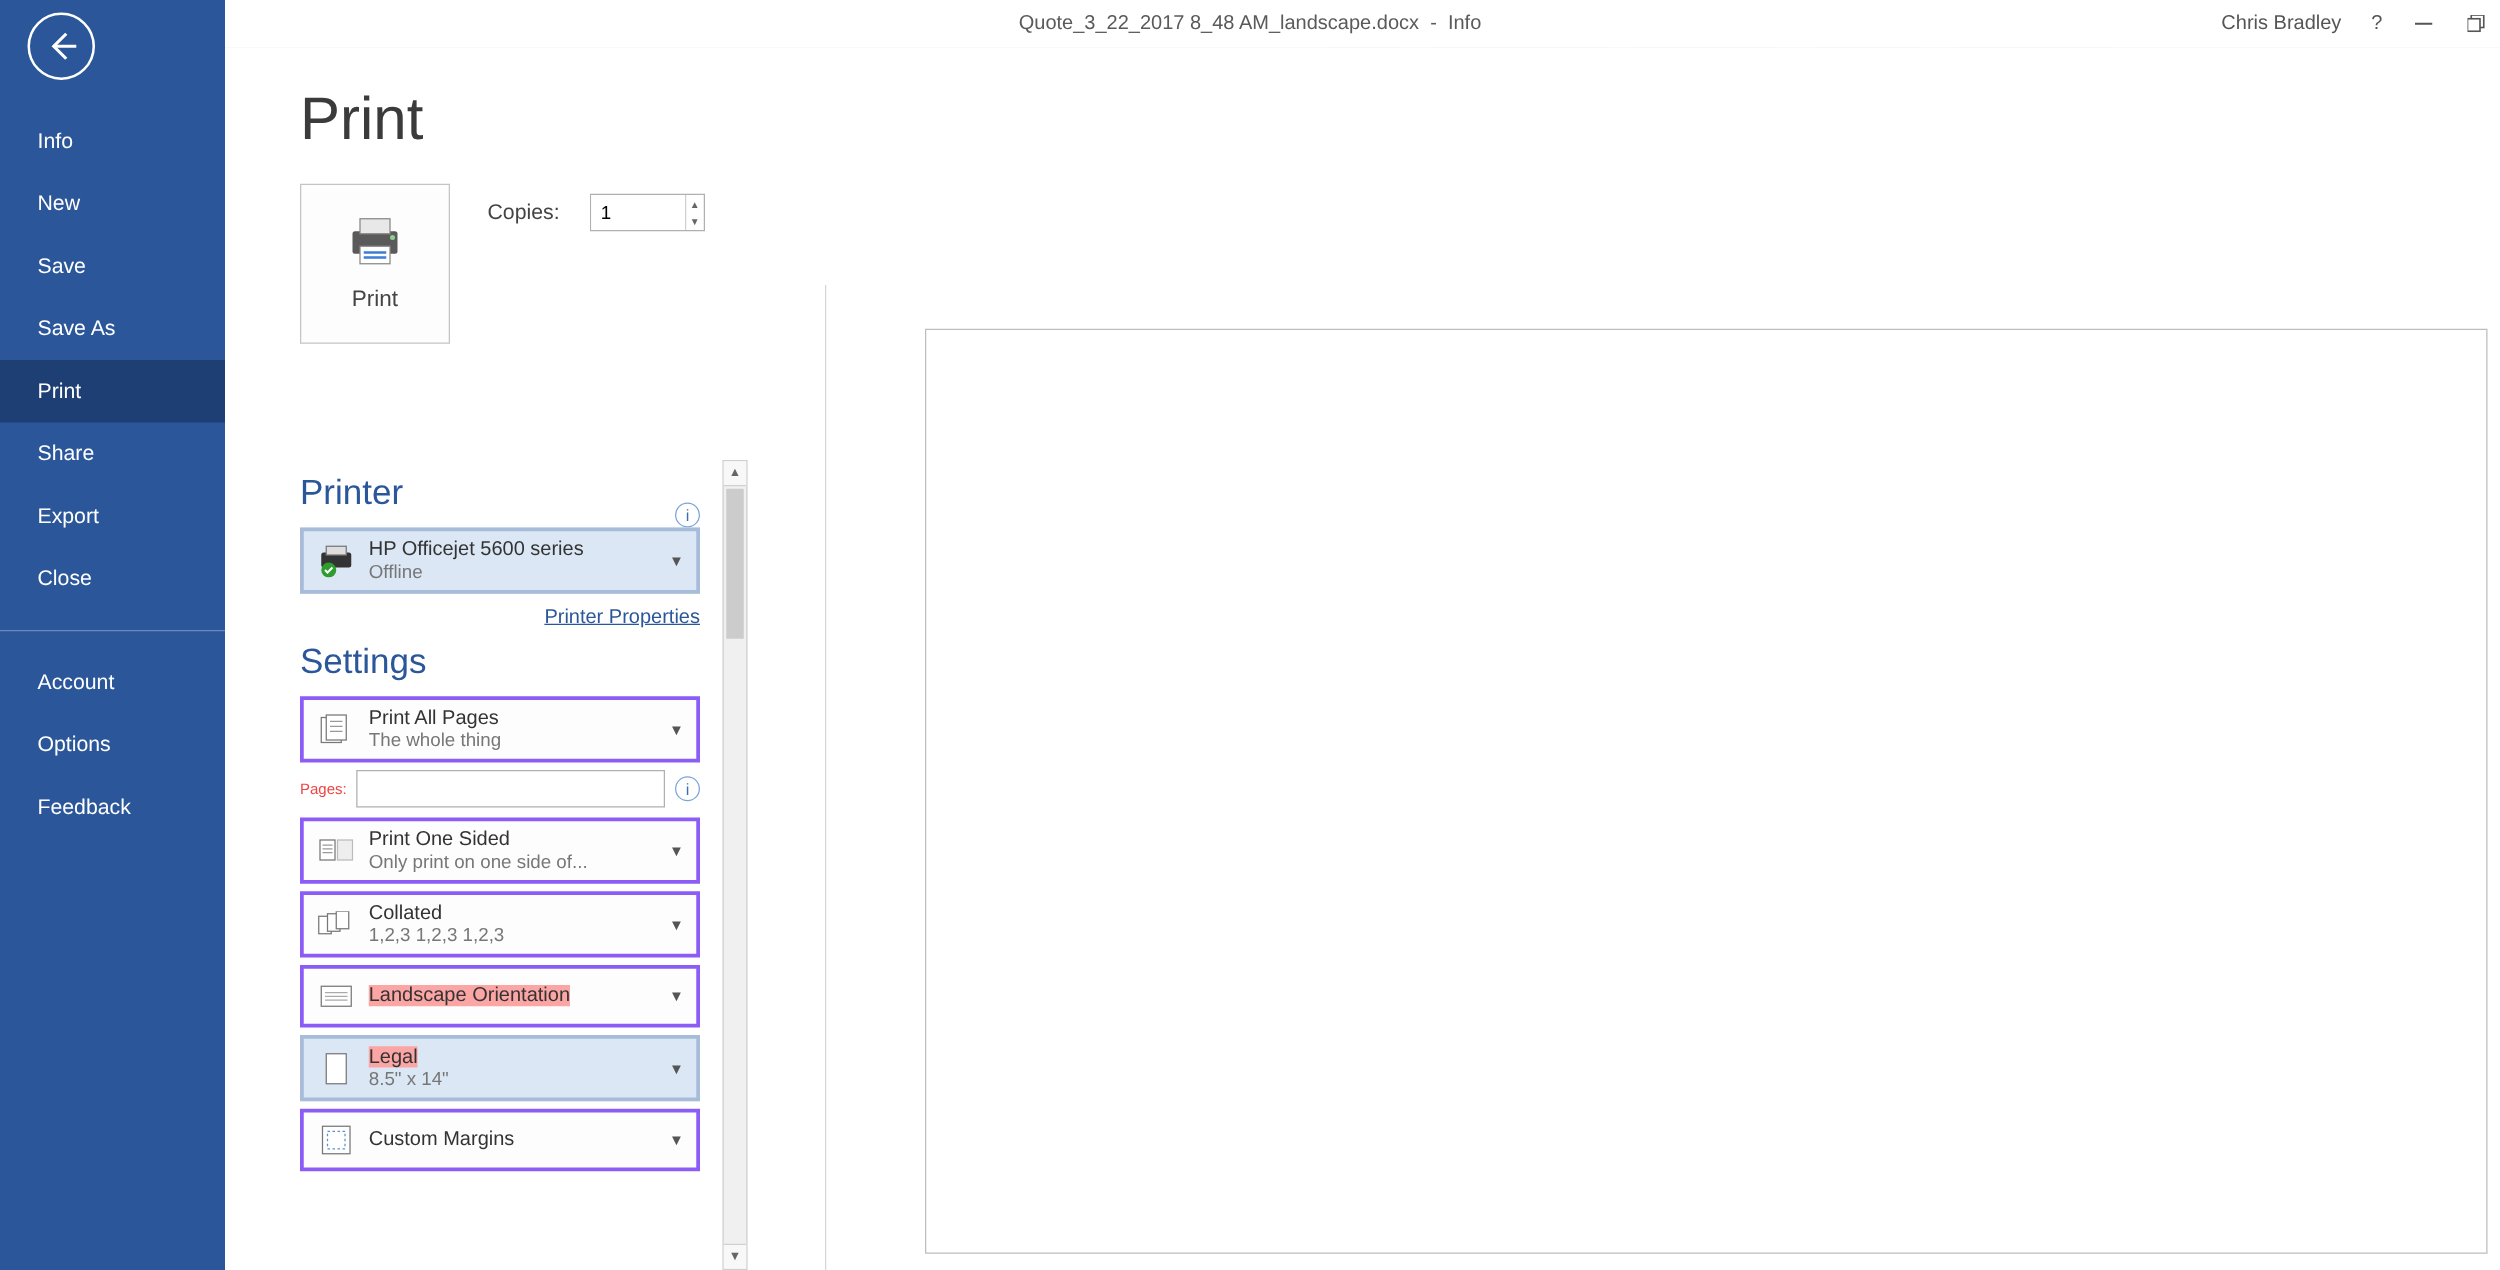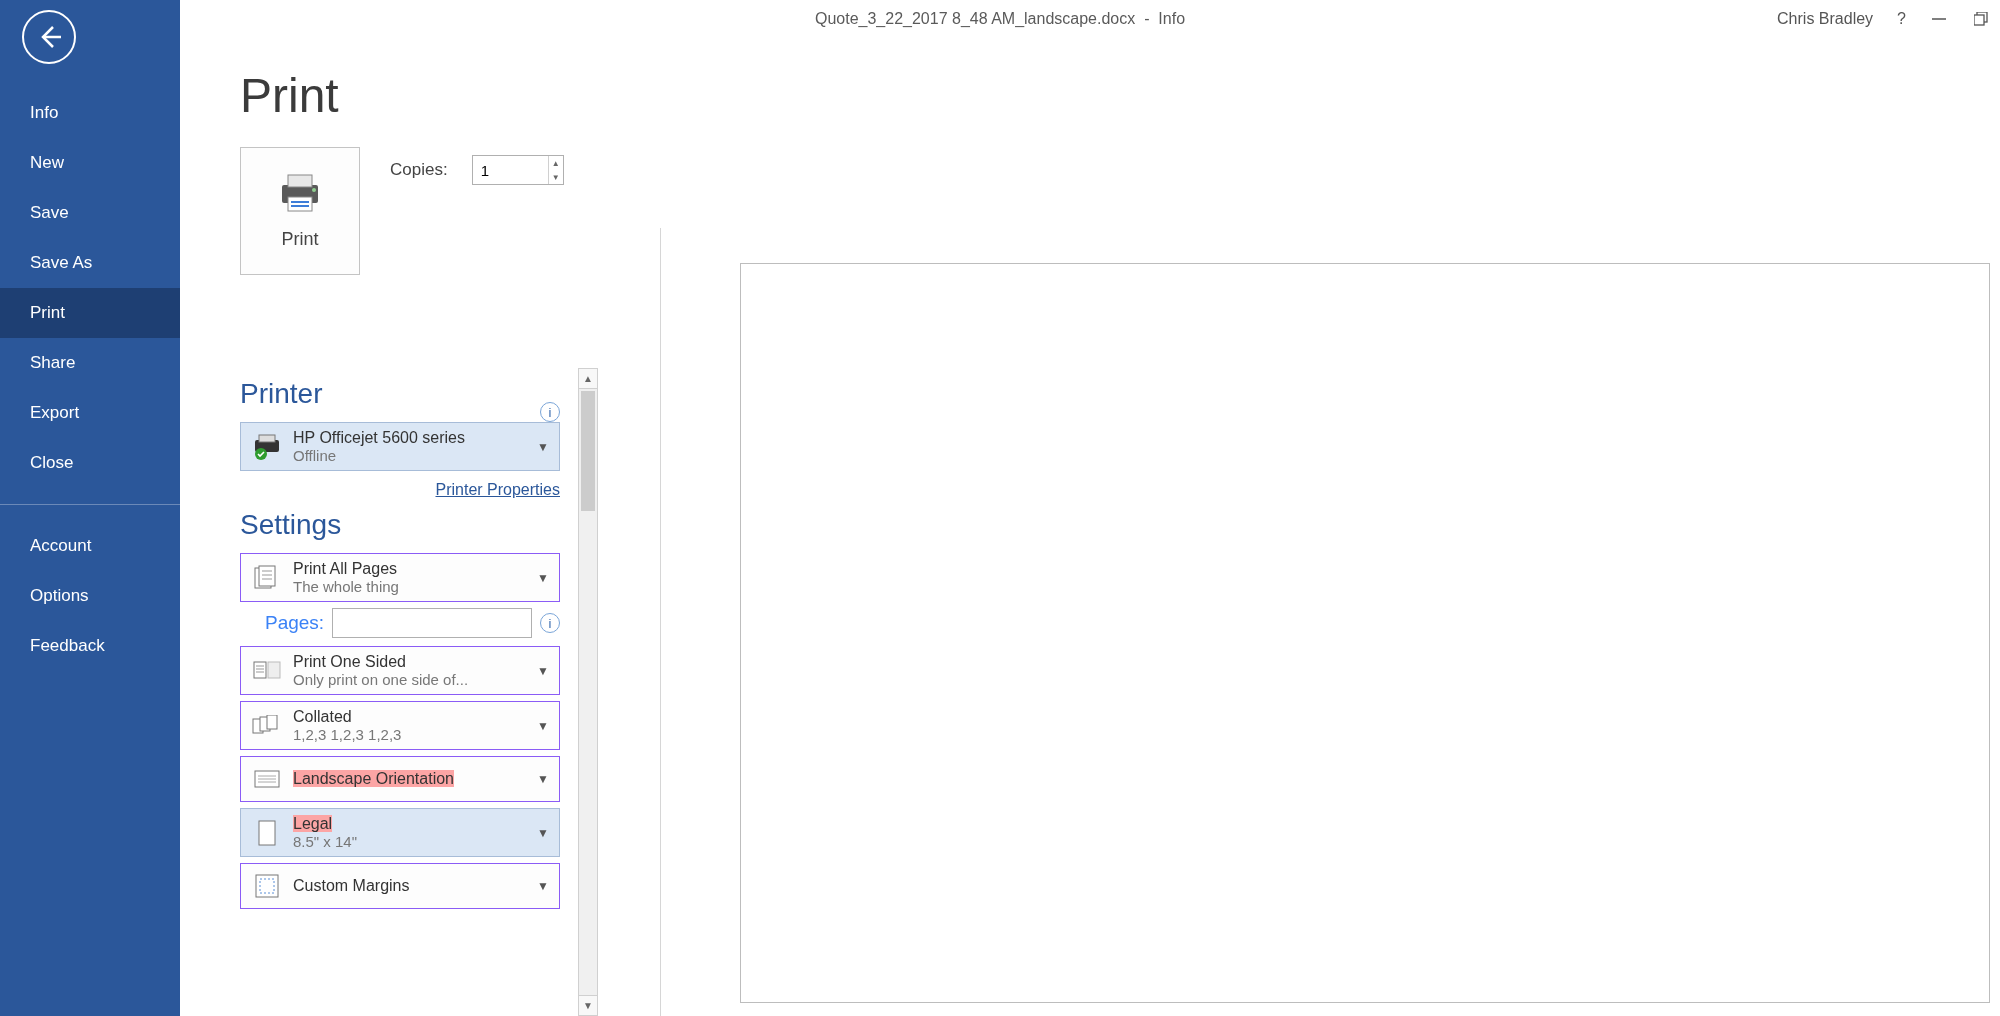--- a/index.html
+++ b/index.html
@@ -172,21 +172,21 @@
     color:#3b6db0;font-size:13px;
   }
   .printer-title-row {
     display:flex;
     align-items:flex-end;
     justify-content:space-between;
     width: 320px;
   }
   .combo {
     width: 320px;
-    border:1px solid #8b5cf6;
+    border:3px solid #8b5cf6;
     background:#fdfdfd;
     display:flex;
     align-items:center;
     padding: 6px 10px;
     gap: 10px;
     cursor:pointer;
     position:relative;
     margin-bottom:6px;
   }
   .combo.selected-blue {
@@ -217,21 +217,21 @@
     margin: 10px 0 6px 0;
     cursor:pointer;
   }
   .pages-row {
     display:flex;
     align-items:center;
     gap:8px;
     width:320px;
     margin: 4px 0 8px 0;
   }
-  .pages-row label { font-size:19px; color:#3b82f6;margin-left:25px; }
+  .pages-row label { font-size:12px; color:#ef4444; }
   .pages-row input {
     flex:1;
     height:30px;
     border:1px solid #b0b0b0;
     padding:0 6px;
   }
   .vscroll {
     position:absolute;
     left: 398px;
     top: 330px;

